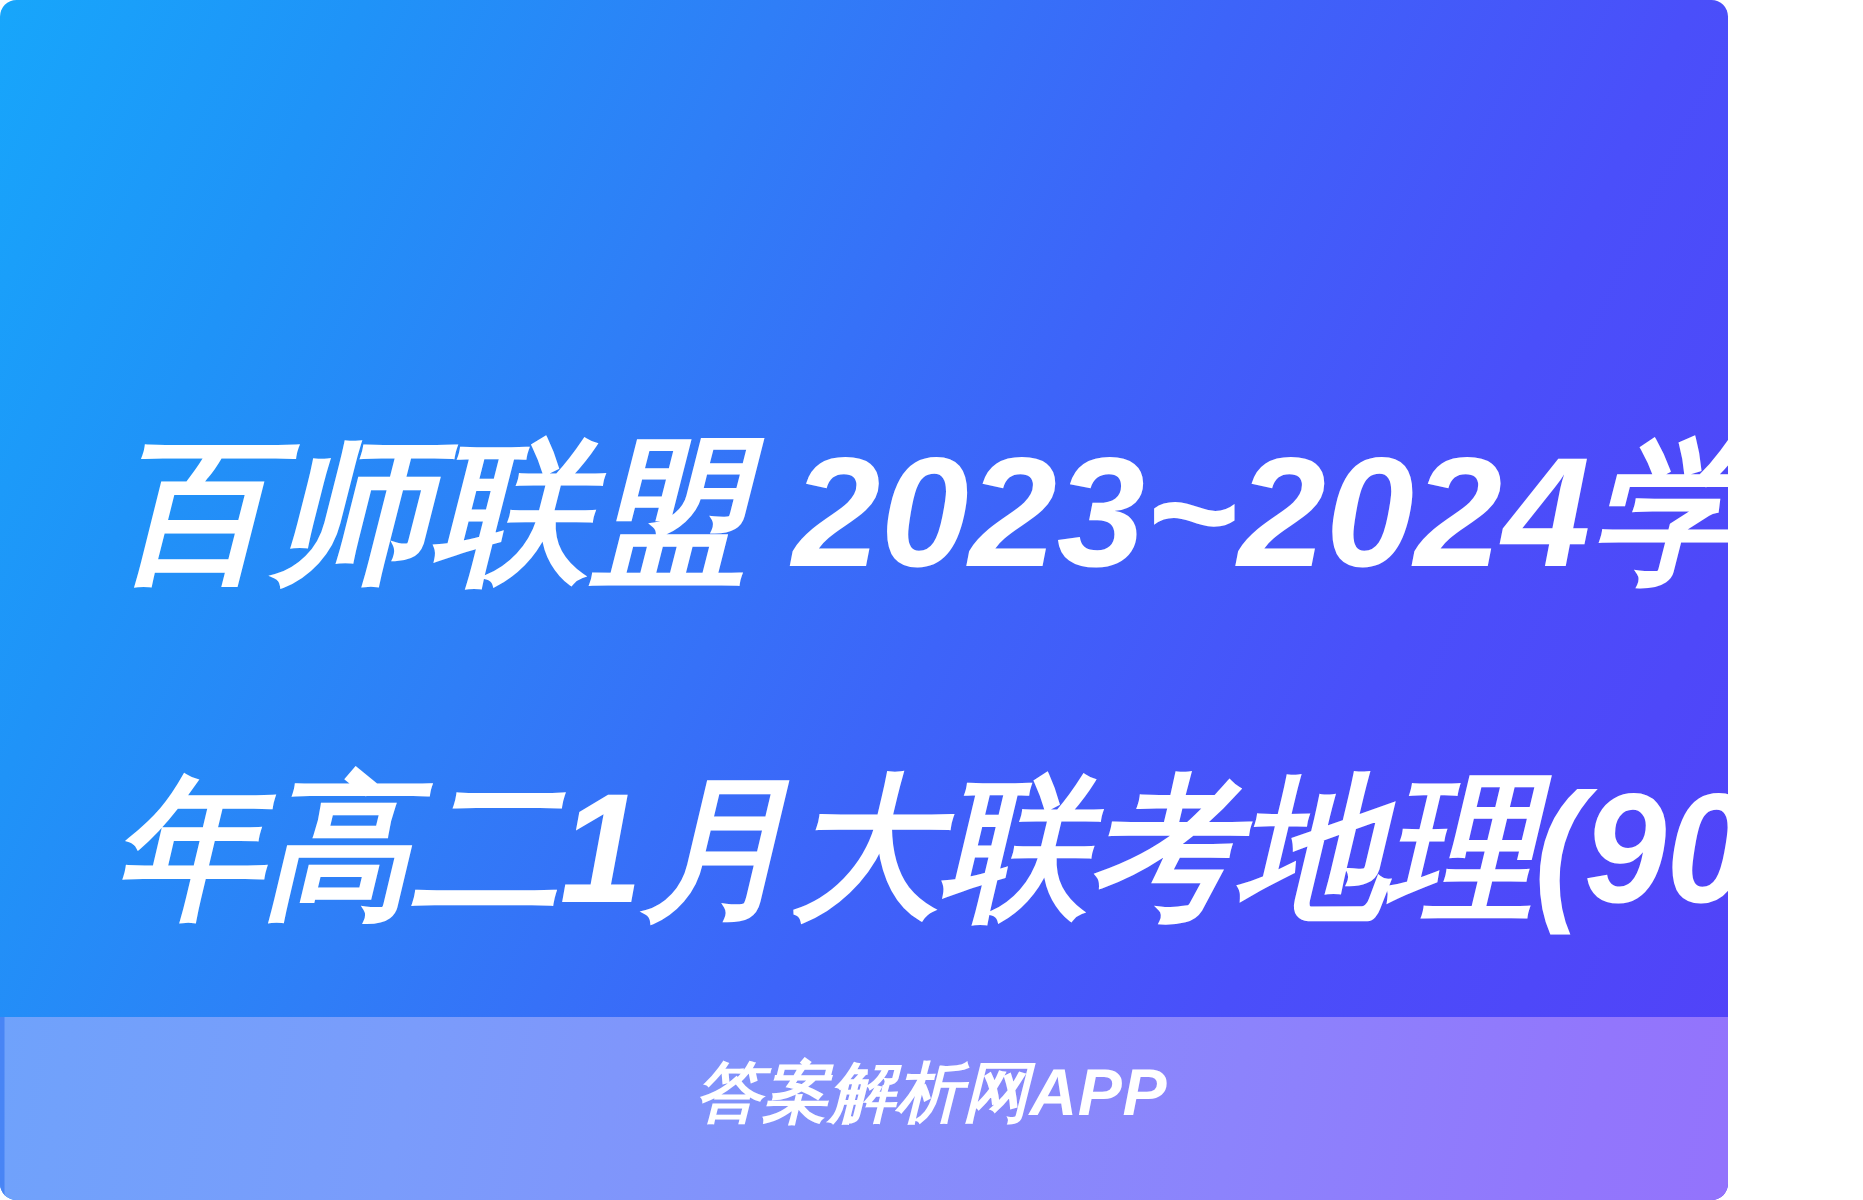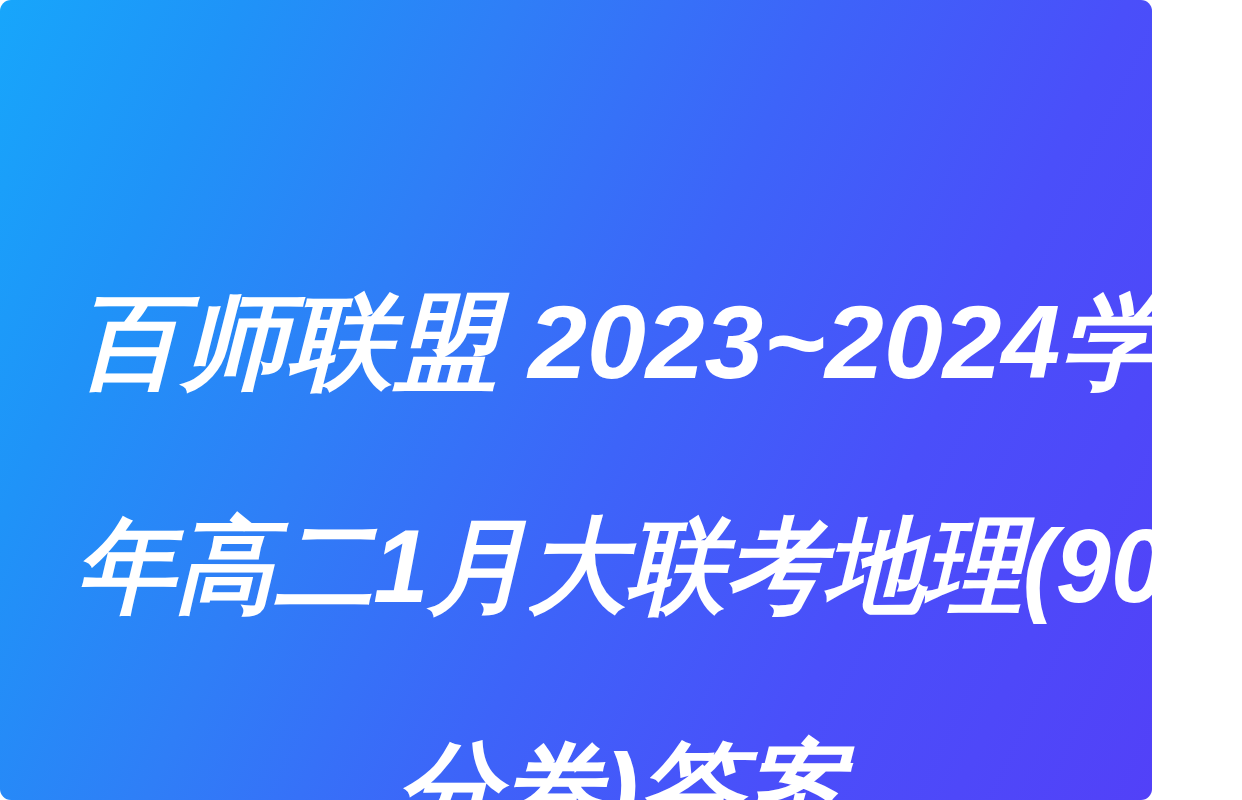--- a/index.html
+++ b/index.html
@@ -91,14 +91,17 @@
 <body>
 
 <div class="poster">
 
   <div class="headline">
     <span class="hl-line wide" style="display: block; transform: scaleX(1.0165); transform-origin: center center;">百师联盟 2023~2024学</span>
     <span class="hl-line wide" style="display: block; transform: scaleX(0.9527); transform-origin: center center;">年高二1月大联考地理(90</span>
     <span class="hl-line">分卷)答案</span>
   </div>
 
+  <div class="footer-band">
+    <div class="watermark">答案解析网APP</div>
+  </div>
 
 </div>
 
 </body></html>

